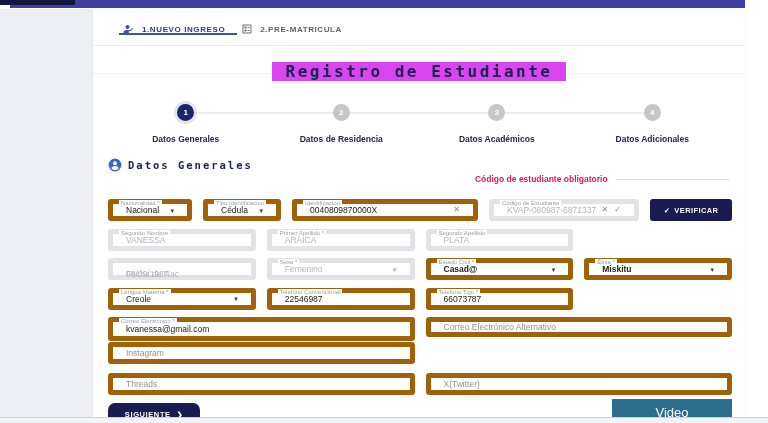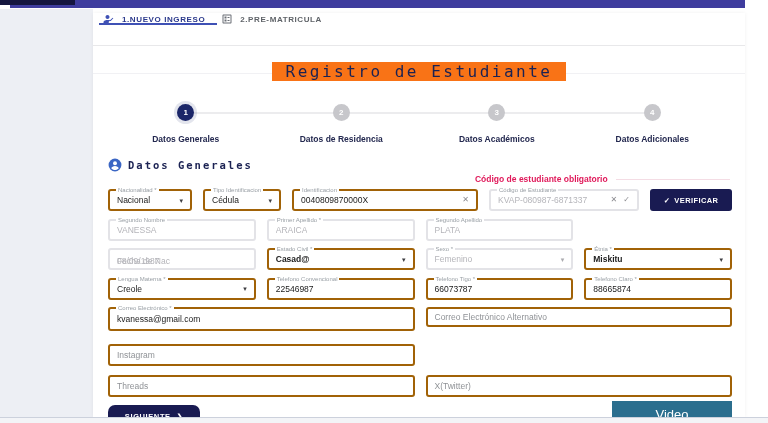--- a/index.html
+++ b/index.html
@@ -16,65 +16,65 @@
 
   
   .bottom-line { position:absolute; left:0; top:417px; width:768px; height:1px; background:#ccd1dc; }
   .bottom-strip { position:absolute; left:0; top:418px; width:768px; height:5px; background:#f3f4f7; }
 
   
   .card { position:absolute; left:93px; top:13px; width:652px; height:404px; background:#fff;
           box-shadow:0 0 4px rgba(0,0,0,0.06); overflow:hidden; }
 
   
-  .tabs { display:flex; align-items:flex-start; height:33px; border-bottom:1px solid #e8e8ea; padding-left:6px; }
+  .tabs { display:flex; align-items:center; height:33px; border-bottom:1px solid #e8e8ea; padding-left:26px; }
   .tab { display:flex; align-items:center; gap:7px; padding:0 12px 0 4px; cursor:pointer; position:relative; }
   .tab .tlabel { font-size:8px; font-weight:bold; letter-spacing:0.6px; color:#5f6368; }
   .tab.active .tlabel { color:#2c3a8c; }
   .tab.active::after { content:""; position:absolute; left:0; right:0; bottom:0; height:2px; background:#3f51b5; }
   .tab .ticon { width:12px; height:12px; display:inline-flex; }
 
   
   .title-wrap { position:relative; margin-top:16px; height:22px; text-align:center; }
   .title-wrap .hline { position:absolute; left:0; right:0; top:11px; border-top:1px solid #f1f1f4; }
-  .title { position:relative; display:inline-block; background:#f97316; padding:0 14px;
-           font-family:"DejaVu Sans Mono", monospace; font-weight:normal; font-size:16px;
+  .title { position:relative; display:inline-block; background:#d946ef; padding:0 14px;
+           font-family:"DejaVu Sans Mono", monospace; font-weight:bold; font-size:16px;
            letter-spacing:2.5px; color:#1b2253; }
 
   
   .stepper { position:relative; margin:20px 15px 0 15px; }
   .step-line { position:absolute; left:12.5%; right:12.5%; top:8px; border-top:2px solid #ececee; }
   .steps { display:grid; grid-template-columns:repeat(4,1fr); }
   .step { display:flex; flex-direction:column; align-items:center; position:relative; }
   .step-dot { width:17px; height:17px; border-radius:50%; background:#c7c7cb; color:#fff;
               font-size:8px; font-weight:bold; display:flex; align-items:center; justify-content:center;
               position:relative; z-index:1; }
   .step.active .step-dot { background:#1b2668; box-shadow:0 0 0 3px rgba(27,38,104,0.12); }
   .step-label { margin-top:13px; font-size:8.5px; font-weight:bold; color:#23284f; }
 
   
   .section-head { display:flex; align-items:center; gap:6px; margin:14px 0 0 15px; }
   .section-title { font-family:"DejaVu Sans Mono", monospace; font-weight:bold; font-size:10.5px;
                    letter-spacing:2px; color:#1b2253; }
 
   
-  .notice-row { display:flex; align-items:center; margin:2px 15px 3px 15px; }
+  .notice-row { display:flex; align-items:center; margin:2px 15px 13px 15px; }
   .notice-spacer { width:59%; }
   .notice { font-size:8.5px; font-weight:bold; color:#e0195a; white-space:nowrap; }
   .notice-line { flex:1; border-top:1px solid #f4dce4; margin-left:8px; }
 
   
   .form { padding:2px 13px 0 15px; }
   .frow { display:grid; gap:11px; margin-bottom:7.5px; }
   .r1 { grid-template-columns:84px 78px 186px 150px 1fr; }
   .r4 { grid-template-columns:repeat(4,1fr); }
   .r2 { grid-template-columns:repeat(2,1fr); }
 
-  .f { position:relative; height:22px; border:2px solid #a16207; border-radius:3px; background:#fff;
-       display:flex; align-items:center; padding:0 7px; }
+  .f { position:relative; height:22px; border:5px solid #a16207; border-radius:3px; background:#fff;
+       display:flex; align-items:center; padding:0 13px; }
   .f .lab { position:absolute; top:-4px; left:6px; font-size:6px; color:#9aa0a6; background:#fff;
             padding:0 2px; line-height:1; white-space:nowrap; }
   .f .val { font-size:8.5px; color:#212121; white-space:nowrap; overflow:hidden; }
   .f .ph  { font-size:8.5px; color:#8f9296; white-space:nowrap; }
   .f.dis .val { color:#b5b5ba; }
   .f.dis { border-color:#e3e3e7; }
   .trail { margin-left:auto; display:flex; align-items:center; gap:6px; }
   .xicon, .vicon { font-size:8px; color:#8b8b90; line-height:1; }
   .arrow { font-size:7px; color:#3c3c40; line-height:1; }
   .f.dis .arrow { color:#ababaf; }
@@ -222,34 +222,34 @@
         </div>
       </div>
 
       <div class="frow r4">
         <div class="f dis">
           <span class="glitch">
             <span>08/09/1987</span>
             <span>Fecha de Nac</span>
           </span>
         </div>
+        <div class="f dis">
+          <span class="lab">Sexo *</span>
+          <span class="val">Femenino</span>
+          <span class="trail">
+              <span class="arrow">▾</span>
+            </span>
+        </div>
         <div class="f">
           <span class="lab">Estado Civil *</span>
           <span class="val" style="font-weight:bold">Casad@</span>
           <span class="trail">
               <span class="arrow">▾</span>
             </span>
         </div>
-        <div class="f dis">
-          <span class="lab">Sexo *</span>
-          <span class="val">Femenino</span>
-          <span class="trail">
-              <span class="arrow">▾</span>
-            </span>
-        </div>
         <div class="f">
           <span class="lab">Étnia *</span>
           <span class="val" style="font-weight:bold">Miskitu</span>
           <span class="trail">
               <span class="arrow">▾</span>
             </span>
         </div>
       </div>
 
       <div class="frow r4">
@@ -261,27 +261,23 @@
             </span>
         </div>
         <div class="f">
           <span class="lab">Telefono Convencional</span>
           <span class="val">22546987</span>
         </div>
         <div class="f">
           <span class="lab">Telefono Tigo *</span>
           <span class="val">66073787</span>
         </div>
-        <div class="f">
-          <span class="lab">Telefono Claro *</span>
-          <span class="val">88665874</span>
-        </div>
-      </div>
-
-      <div class="frow r2" style="margin-bottom:13px;">
+      </div>
+
+      <div class="frow r2" style="margin-bottom:1px;">
         <div class="f" style="height:24px">
           <span class="lab">Correo Electrónico *</span>
           <span class="val">kvanessa@gmail.com</span>
         </div>
         <div class="f" style="height:20px">
           <span class="ph">Correo Electrónico Alternativo</span>
         </div>
       </div>
 
       <div class="frow r2" style="margin-bottom:9px;">

